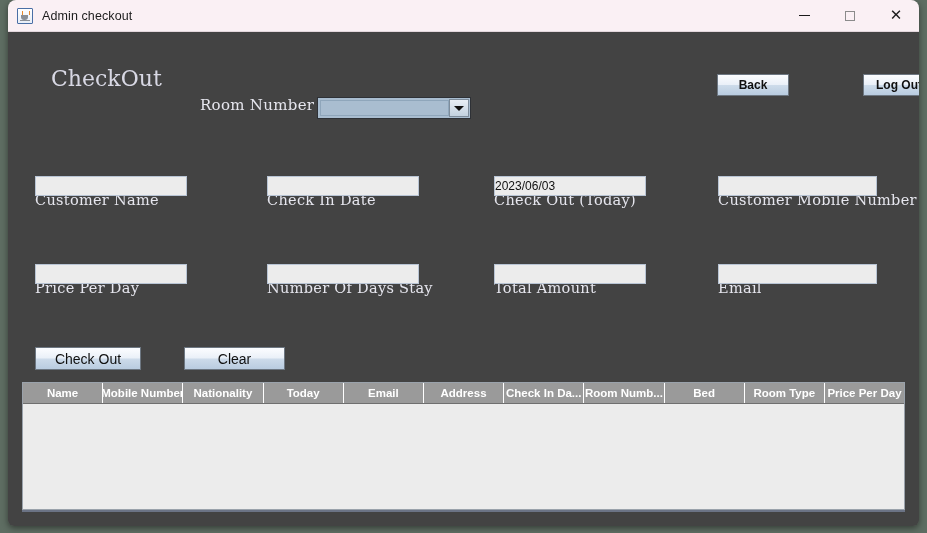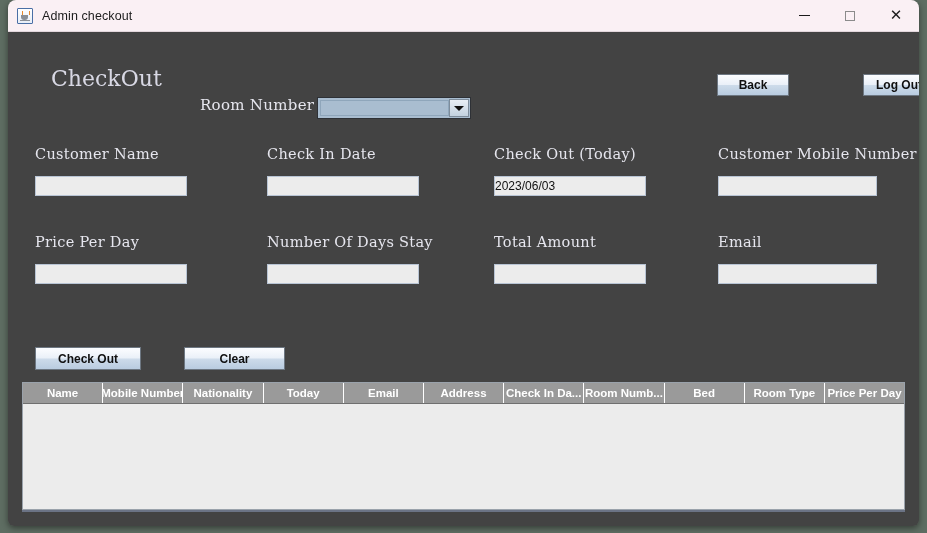--- a/index.html
+++ b/index.html
@@ -177,20 +177,21 @@
     justify-content: center;
     font-weight: bold;
   }
   #back-button { left: 709px; }
   #logout-button { left: 855px; }
 
   
   .field-label {
     position: absolute;
     font-size: 14.5px;
+    margin-top: 46px;
   }
   .field-input {
     position: absolute;
     height: 20px;
     background: #ececec;
     border: 1px solid #b8c4d4;
     box-sizing: border-box;
     font-size: 12px;
     color: #111;
     padding: 0 0;
@@ -214,26 +215,26 @@
   .w159 { width: 159px; }
 
   
   .actbtn {
     position: absolute;
     top: 315px;
     height: 23px;
     background: linear-gradient(180deg, #fcfdff 0%, #eaf0f8 48%, #cddbea 52%, #b9cce0 100%);
     border: 1px solid #6d7782;
     box-sizing: border-box;
-    font-size: 12px;
+    font-size: 14px;
     color: #101010;
     display: flex;
     align-items: center;
     justify-content: center;
-    font-weight: bold;
+    font-weight: normal;
   }
   #checkout-button { left: 27px; width: 106px; }
   #clear-button { left: 176px; width: 101px; }
 
   
   #results-table {
     position: absolute;
     left: 14px;
     top: 350px;
     width: 883px;

